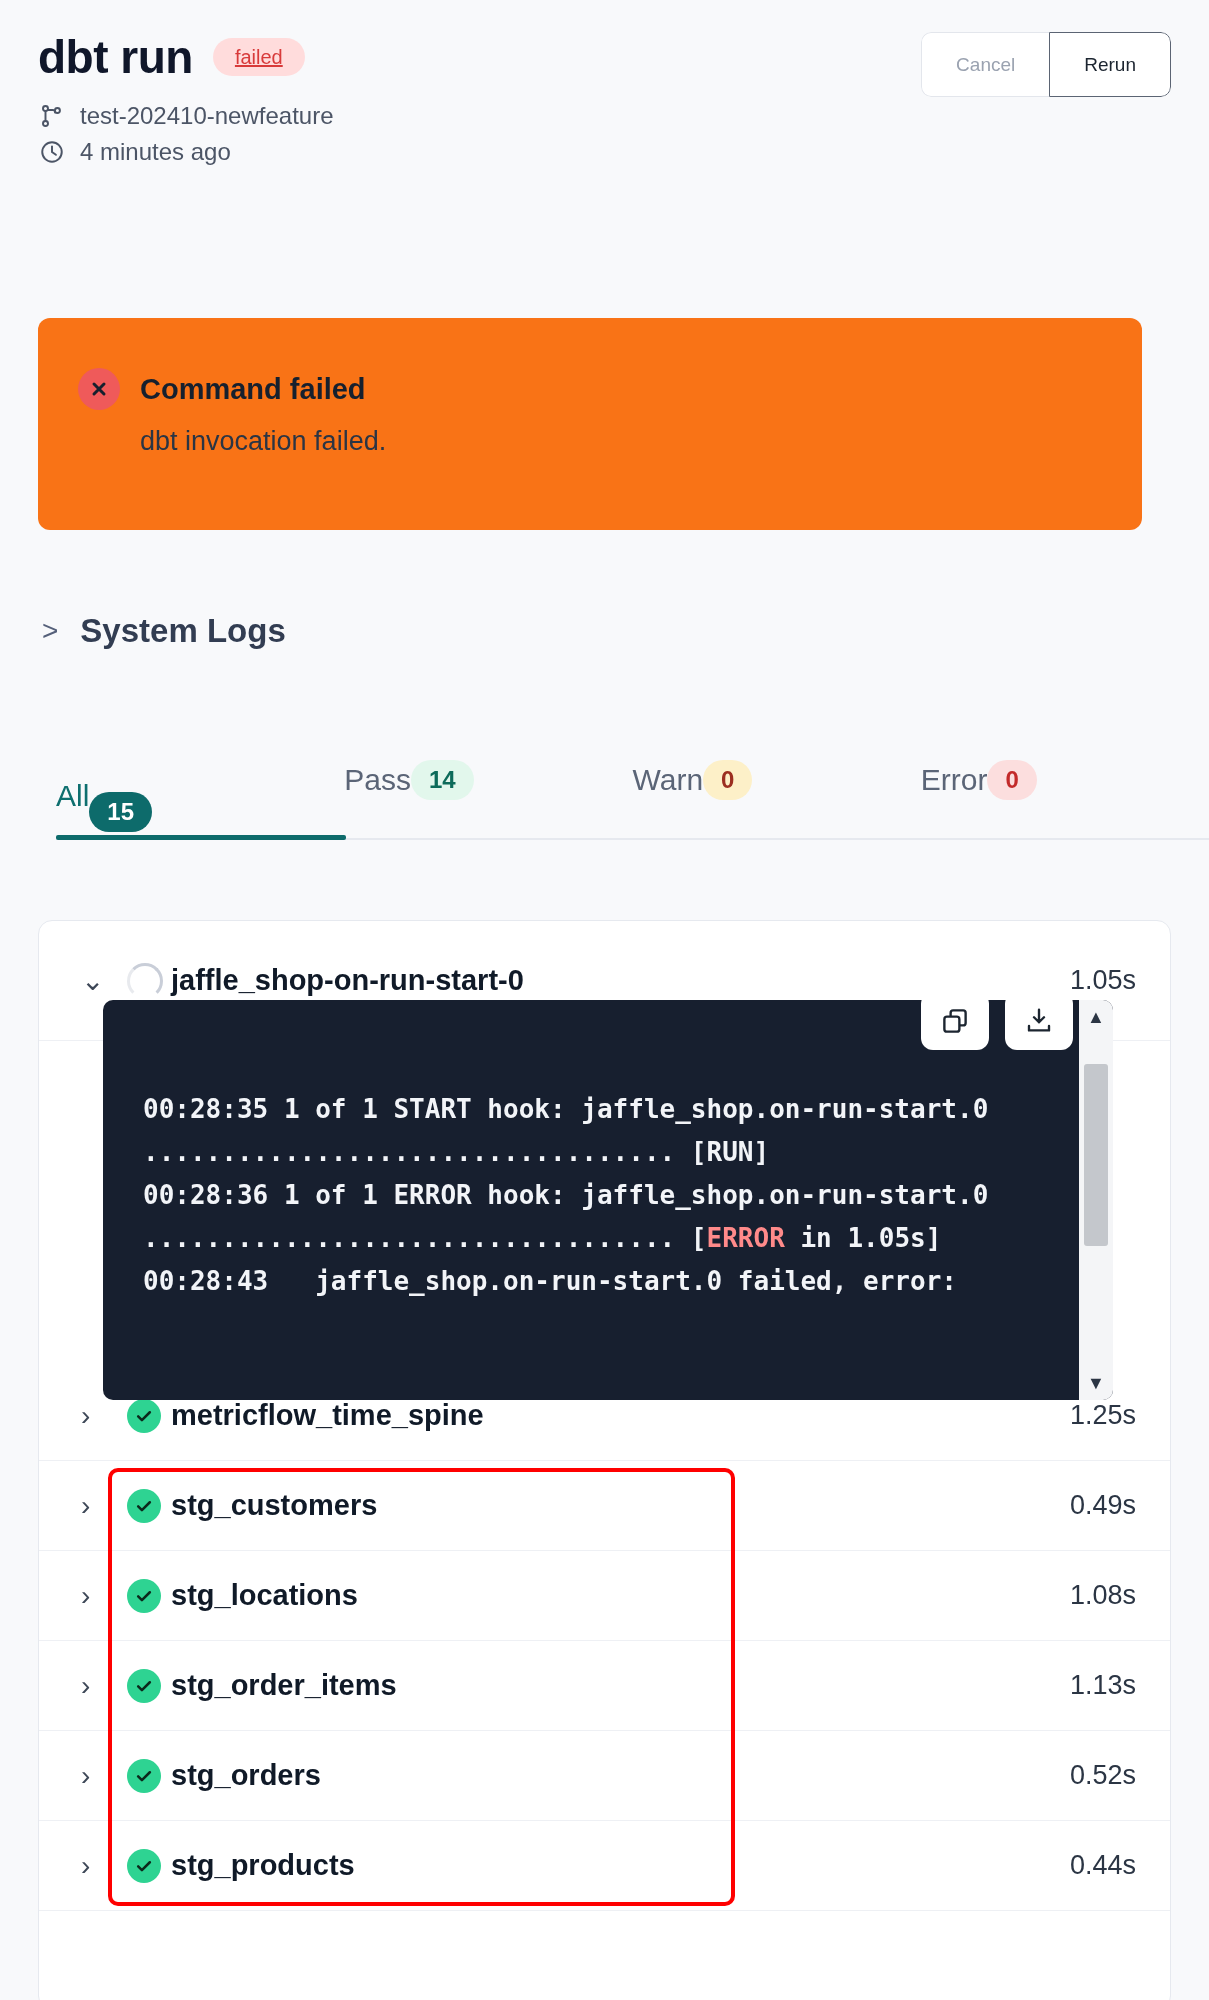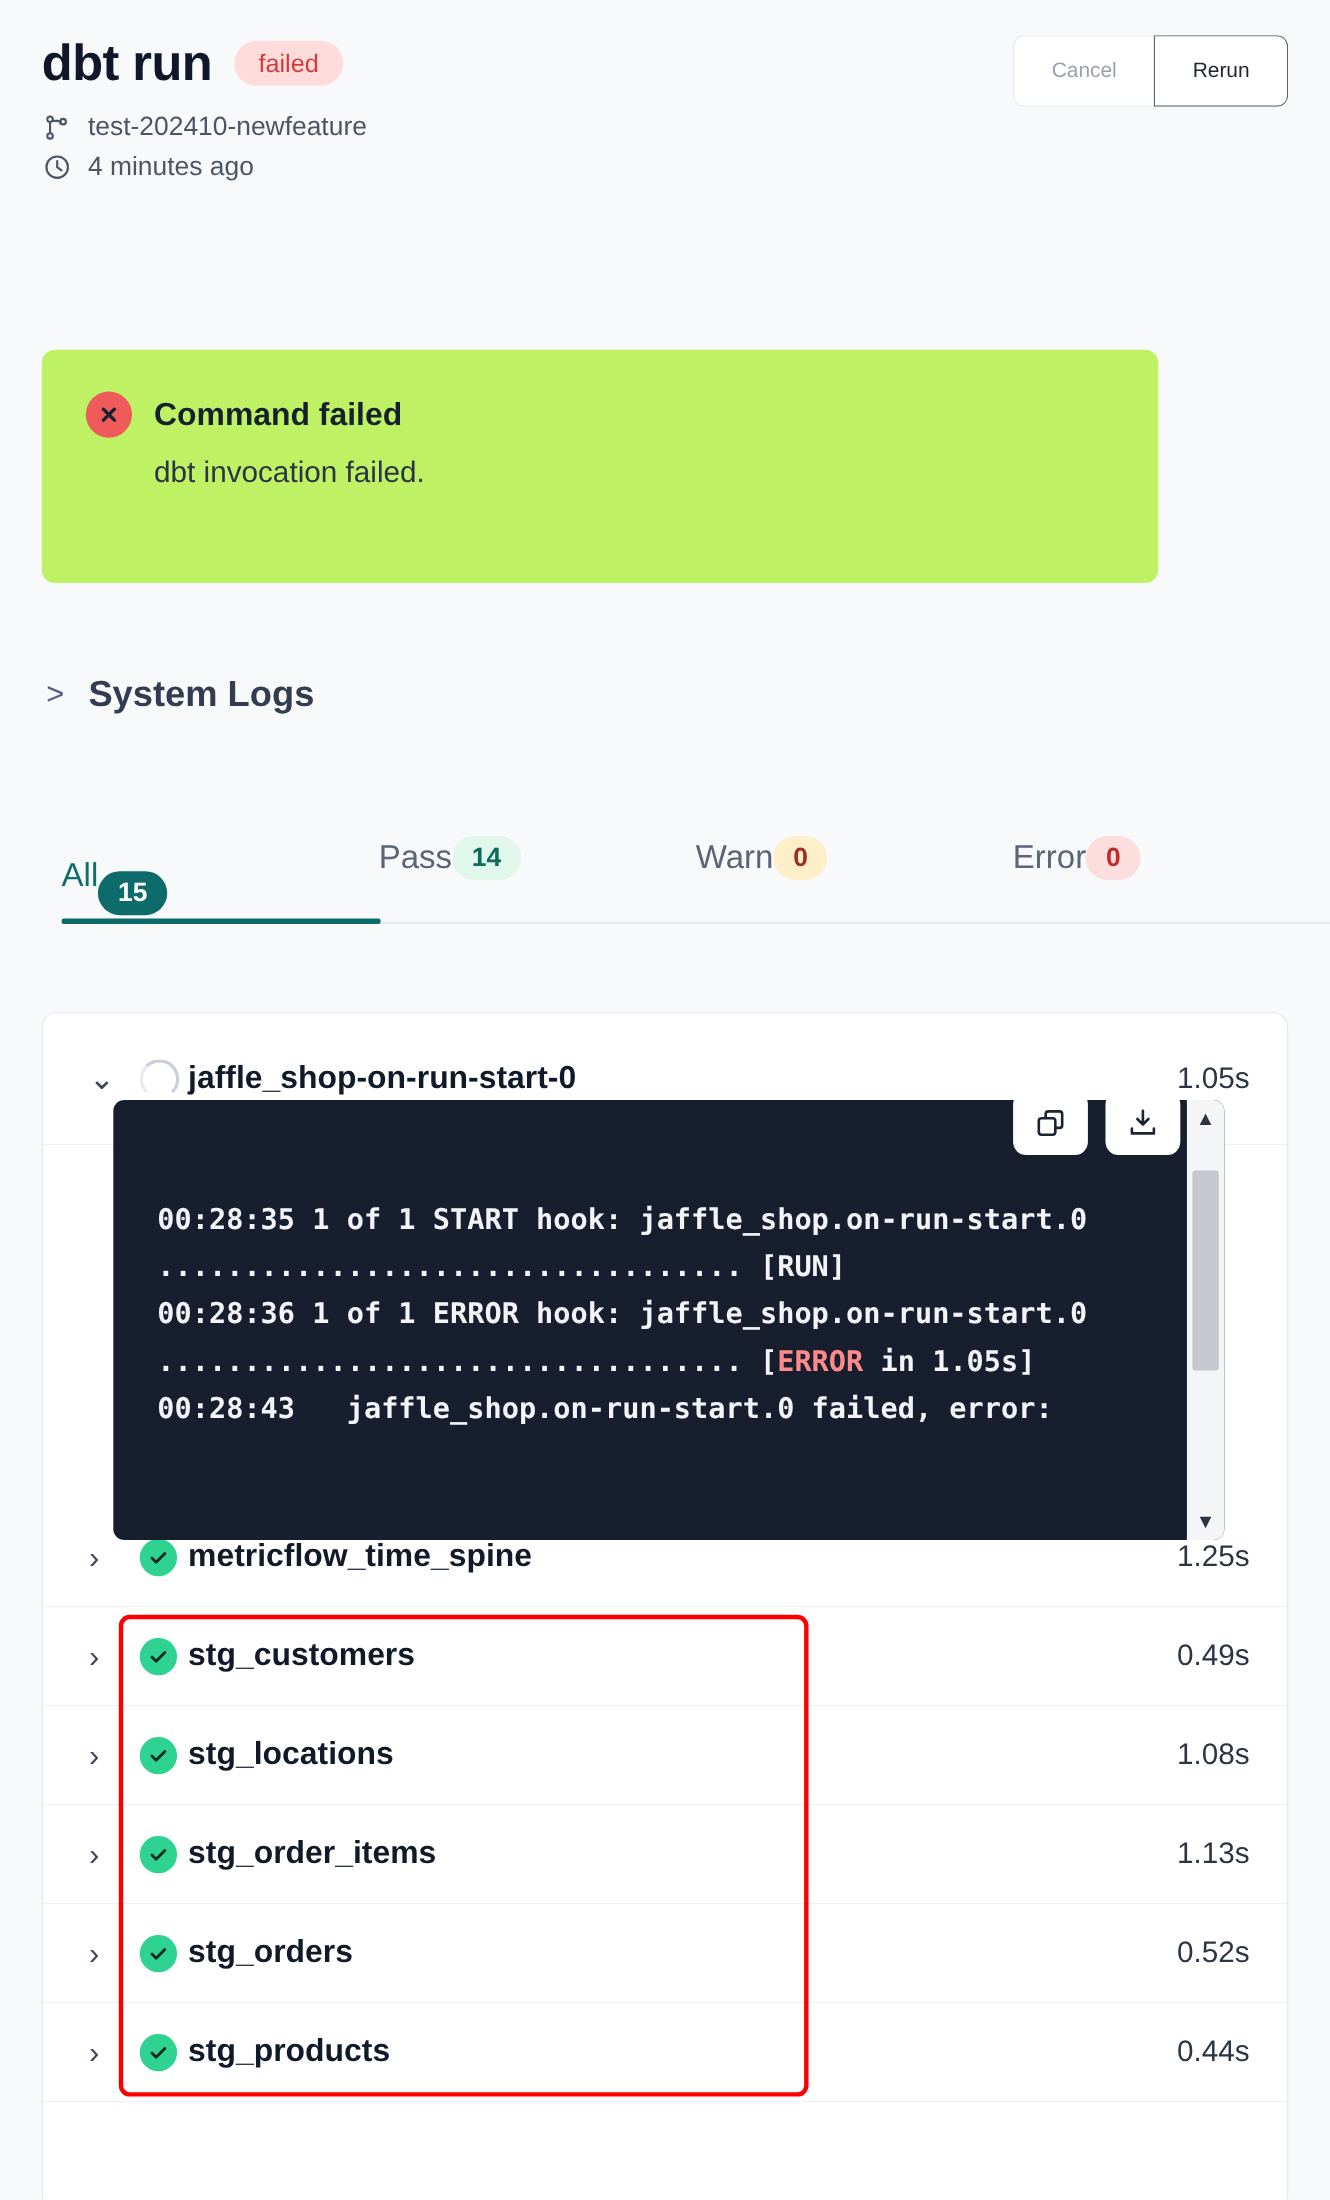--- a/index.html
+++ b/index.html
@@ -11,39 +11,39 @@
     color: #1c2530;
     overflow: hidden;
   }
   .page { position: relative; width: 1209px; height: 2000px; background: #f8f9fb; }
 
   
   .header { position: absolute; left: 0; top: 0; width: 1125px; padding: 30px 38px 0 38px; }
   .title-row { display: flex; align-items: center; gap: 20px; }
   .run-title { font-size: 46px; font-weight: 700; letter-spacing: -0.5px; color: #10172a; }
   .status-pill {
-    background: #ffdcdc; color: #d83a3a; font-size: 23px; font-weight: 500;
-    padding: 9px 22px; border-radius: 22px; line-height: 1;
+    background: #ffdcdc; color: #d83a3a; font-size: 20px; font-weight: 500;
+    padding: 9px 22px; border-radius: 22px; line-height: 1; text-decoration: underline;
   }
   .meta { margin-top: 18px; }
   .meta-line { display: flex; align-items: center; gap: 14px; font-size: 24px; color: #4c5566; margin-bottom: 8px; }
   .meta-line .ic { width: 28px; height: 28px; flex: 0 0 28px; display: flex; align-items: center; justify-content: center; color: #4c5566; }
 
   .btn-group { position: absolute; right: 38px; top: 32px; display: flex; border-radius: 10px; overflow: hidden; }
   .btn {
     font-family: "Liberation Sans", sans-serif;
     font-size: 19px; padding: 22px 34px; background: #ffffff; cursor: pointer; line-height: 1;
   }
   .btn-cancel { color: #9aa2b0; border: 1.5px solid #e3e6ec; border-right: none; border-radius: 10px 0 0 10px; }
   .btn-rerun { color: #1c2530; border: 1.8px solid #5b6473; border-radius: 0 10px 10px 0; }
 
   
   .alert {
-    position: absolute; left: 38px; top: 318px; width: 1015px; height: 212px;
-    background: #bef264; border-radius: 12px; padding: 38px 40px;
+    position: absolute; left: 38px; top: 318px; width: 1104px; height: 212px;
+    background: #f97316; border-radius: 12px; padding: 50px 40px;
   }
   .alert-head { display: flex; align-items: center; gap: 20px; }
   .alert-icon {
     width: 42px; height: 42px; border-radius: 50%; background: #ef5a5a;
     display: flex; align-items: center; justify-content: center; flex: 0 0 42px;
   }
   .alert-title { font-size: 29px; font-weight: 700; color: #16202e; }
   .alert-body { margin-top: 16px; padding-left: 62px; font-size: 27px; color: #2b3544; }
 
   

